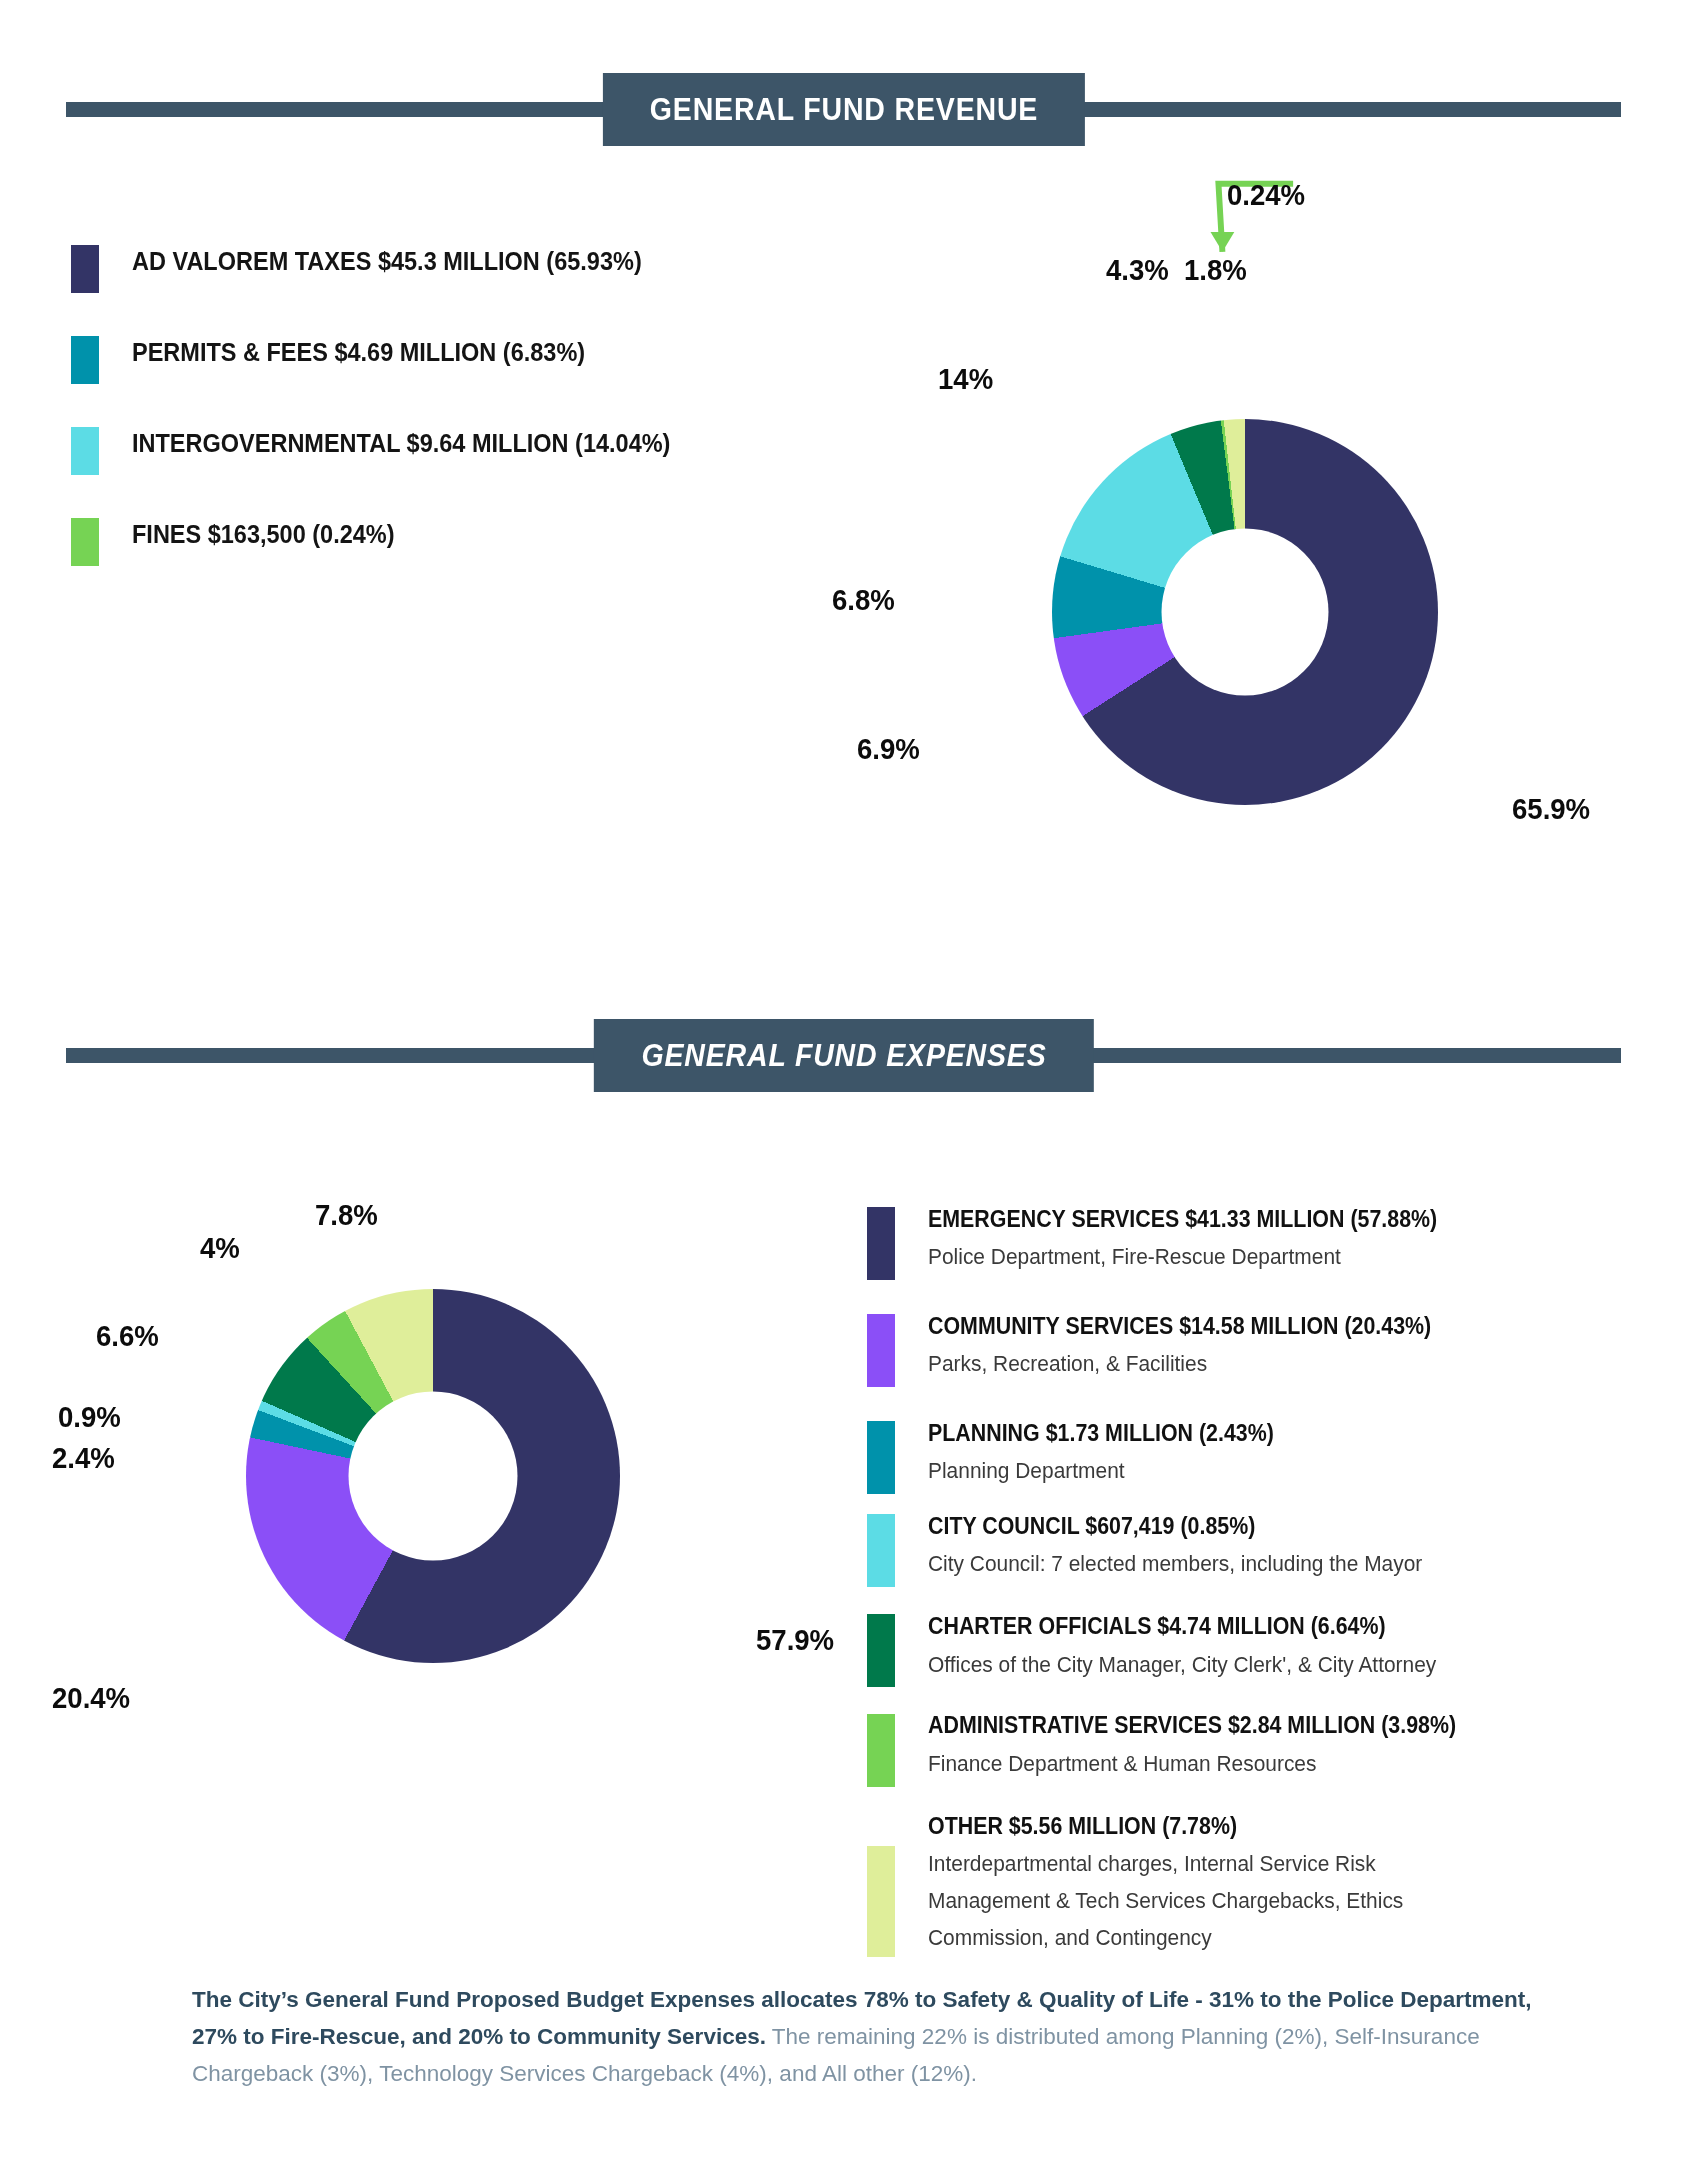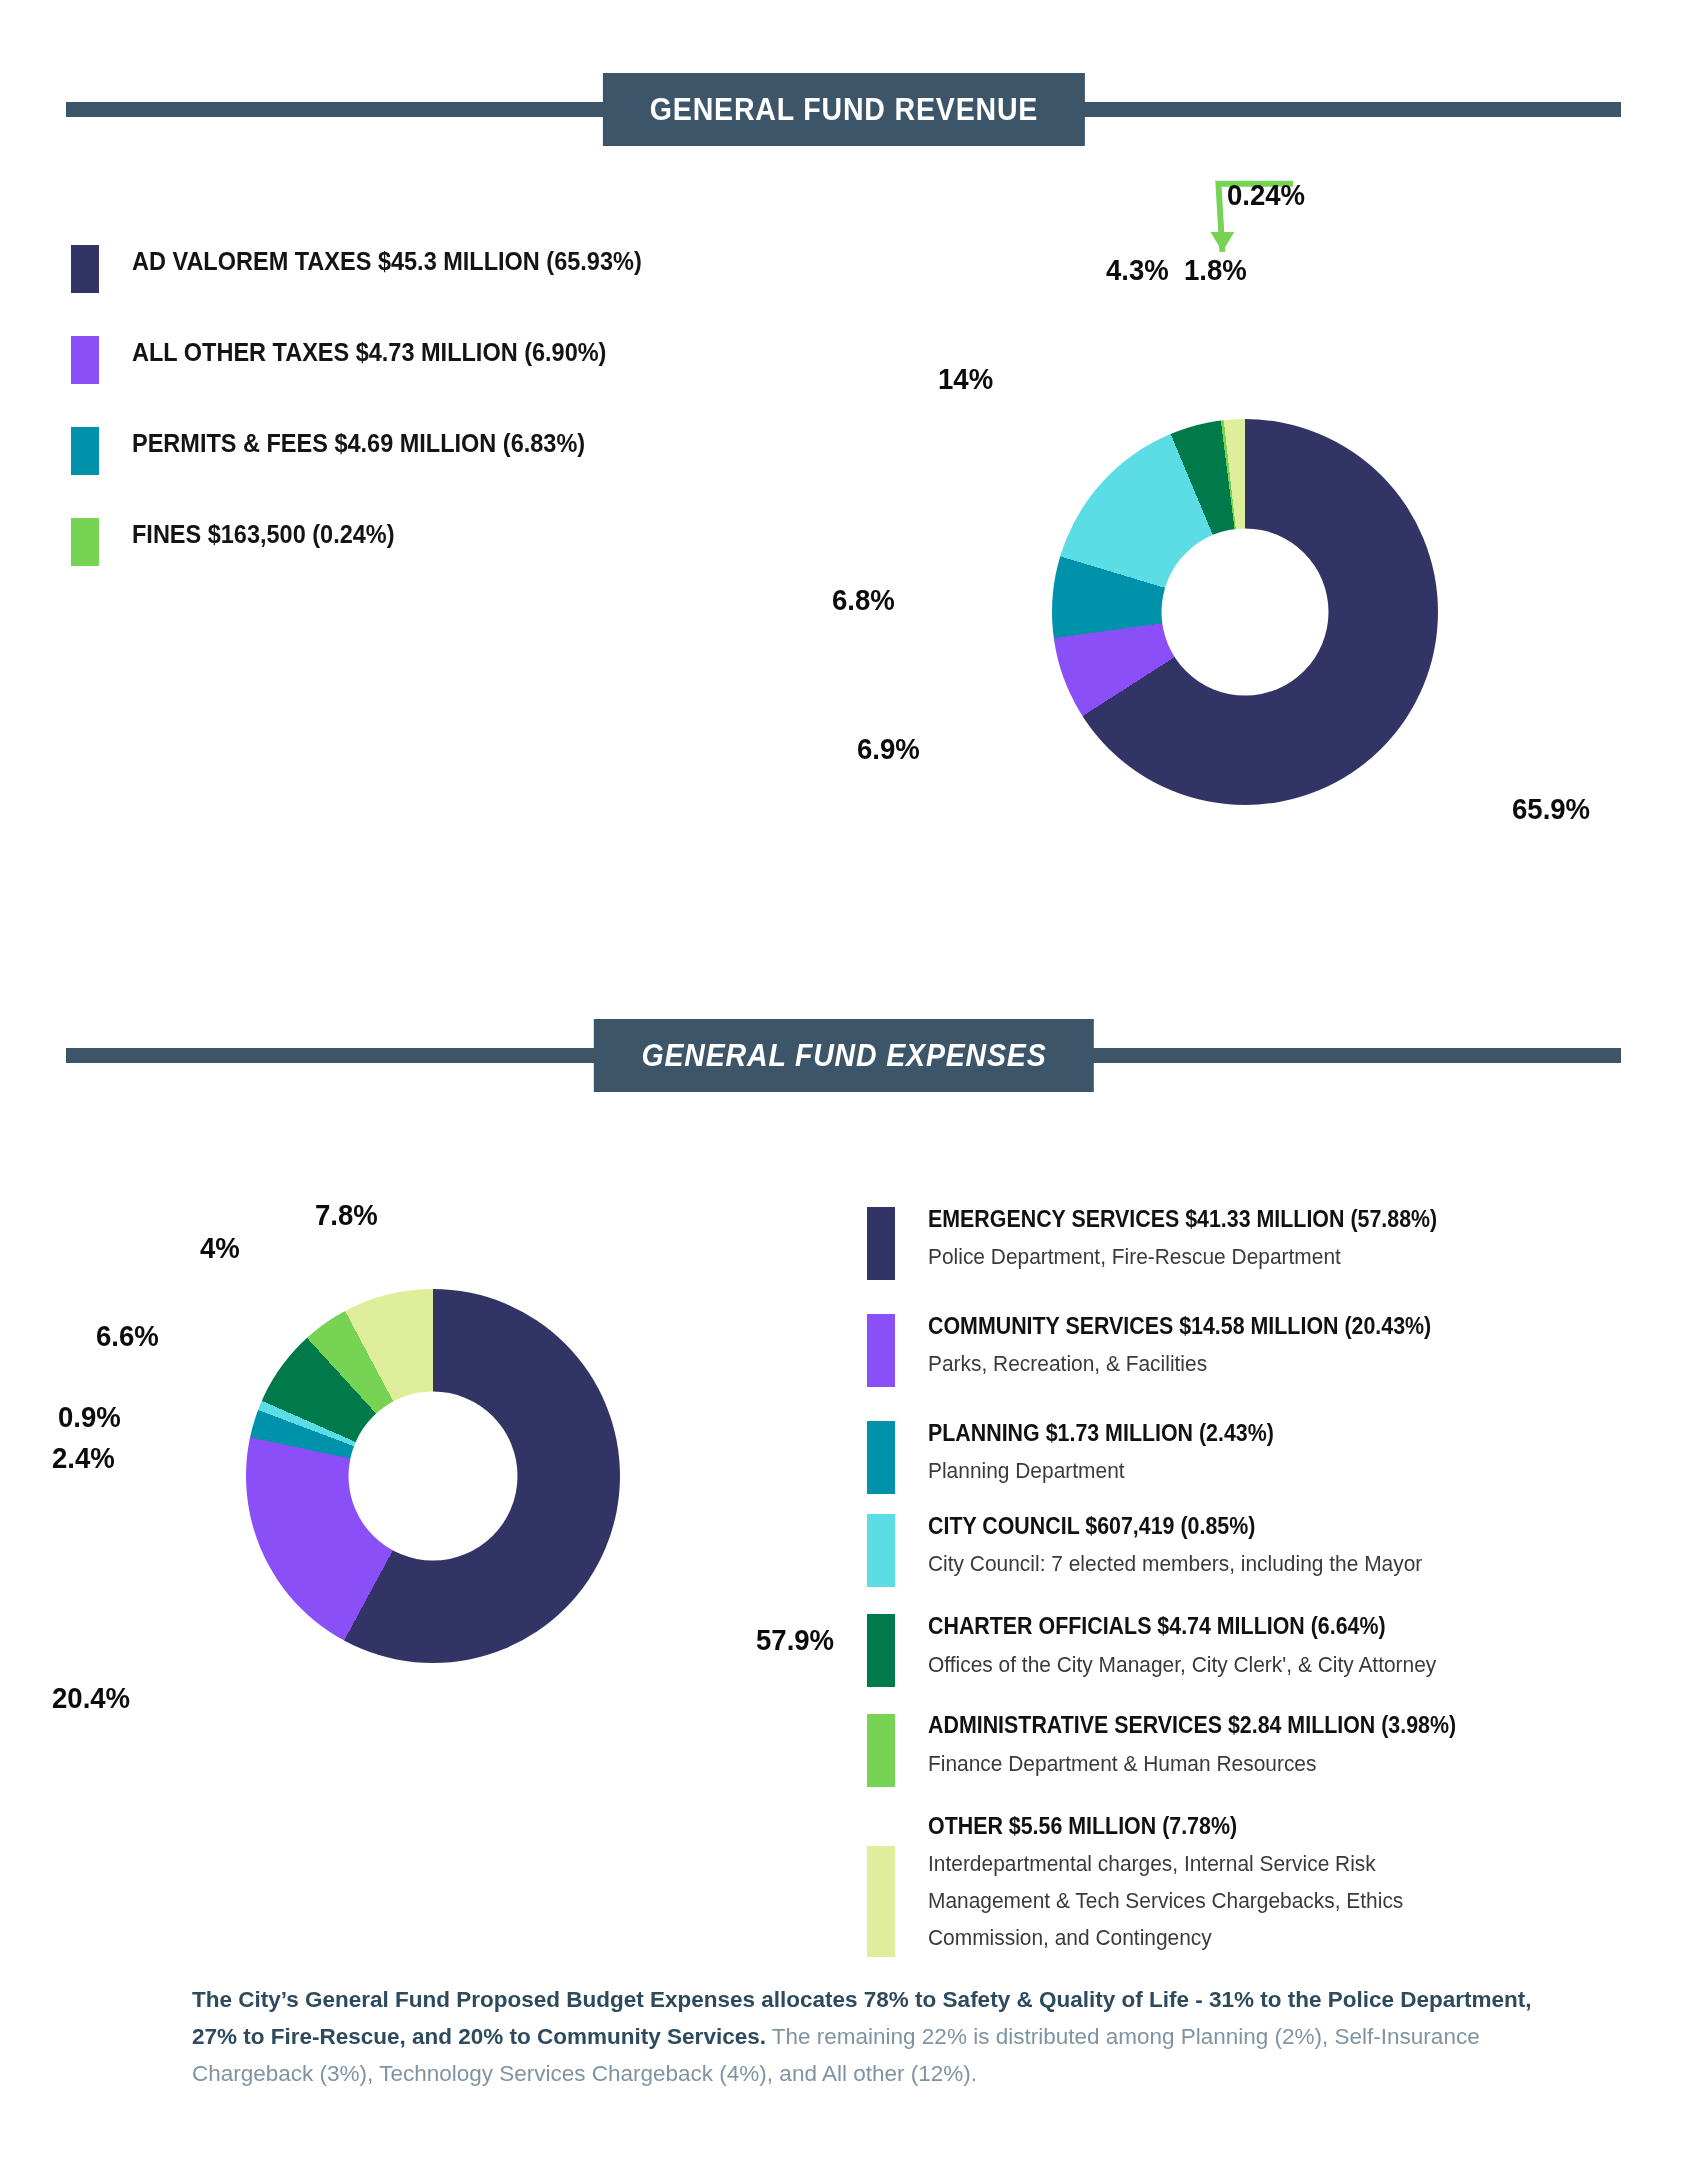--- a/index.html
+++ b/index.html
@@ -86,26 +86,26 @@
       <span>GENERAL FUND REVENUE</span>
     </div>
   </div>
 
   <div class="rev-legend">
     <div class="rev-item">
       <div class="rev-sw" style="background:#333466"></div>
       <div class="rev-tx">AD VALOREM TAXES $45.3 MILLION (65.93%)</div>
     </div>
     <div class="rev-item">
-      <div class="rev-sw" style="background:#8b4ff7"></div>
-      <div class="rev-tx">ALL OTHER TAXES $4.73 MILLION  (6.90%)</div>
-    </div>
-    <div class="rev-item">
       <div class="rev-sw" style="background:#0092ab"></div>
       <div class="rev-tx">PERMITS &amp; FEES $4.69 MILLION (6.83%)</div>
+    </div>
+    <div class="rev-item">
+      <div class="rev-sw" style="background:#5cdce5"></div>
+      <div class="rev-tx">INTERGOVERNMENTAL $9.64 MILLION (14.04%)</div>
     </div>
     <div class="rev-item">
       <div class="rev-sw" style="background:#76d354"></div>
       <div class="rev-tx">FINES $163,500 (0.24%)</div>
     </div>
   </div>
 
   <div class="donut" style="left:1052px;top:419px;width:386px;height:386px;
               background:conic-gradient(from 0deg,
                 #333466 0turn 0.6593turn,

